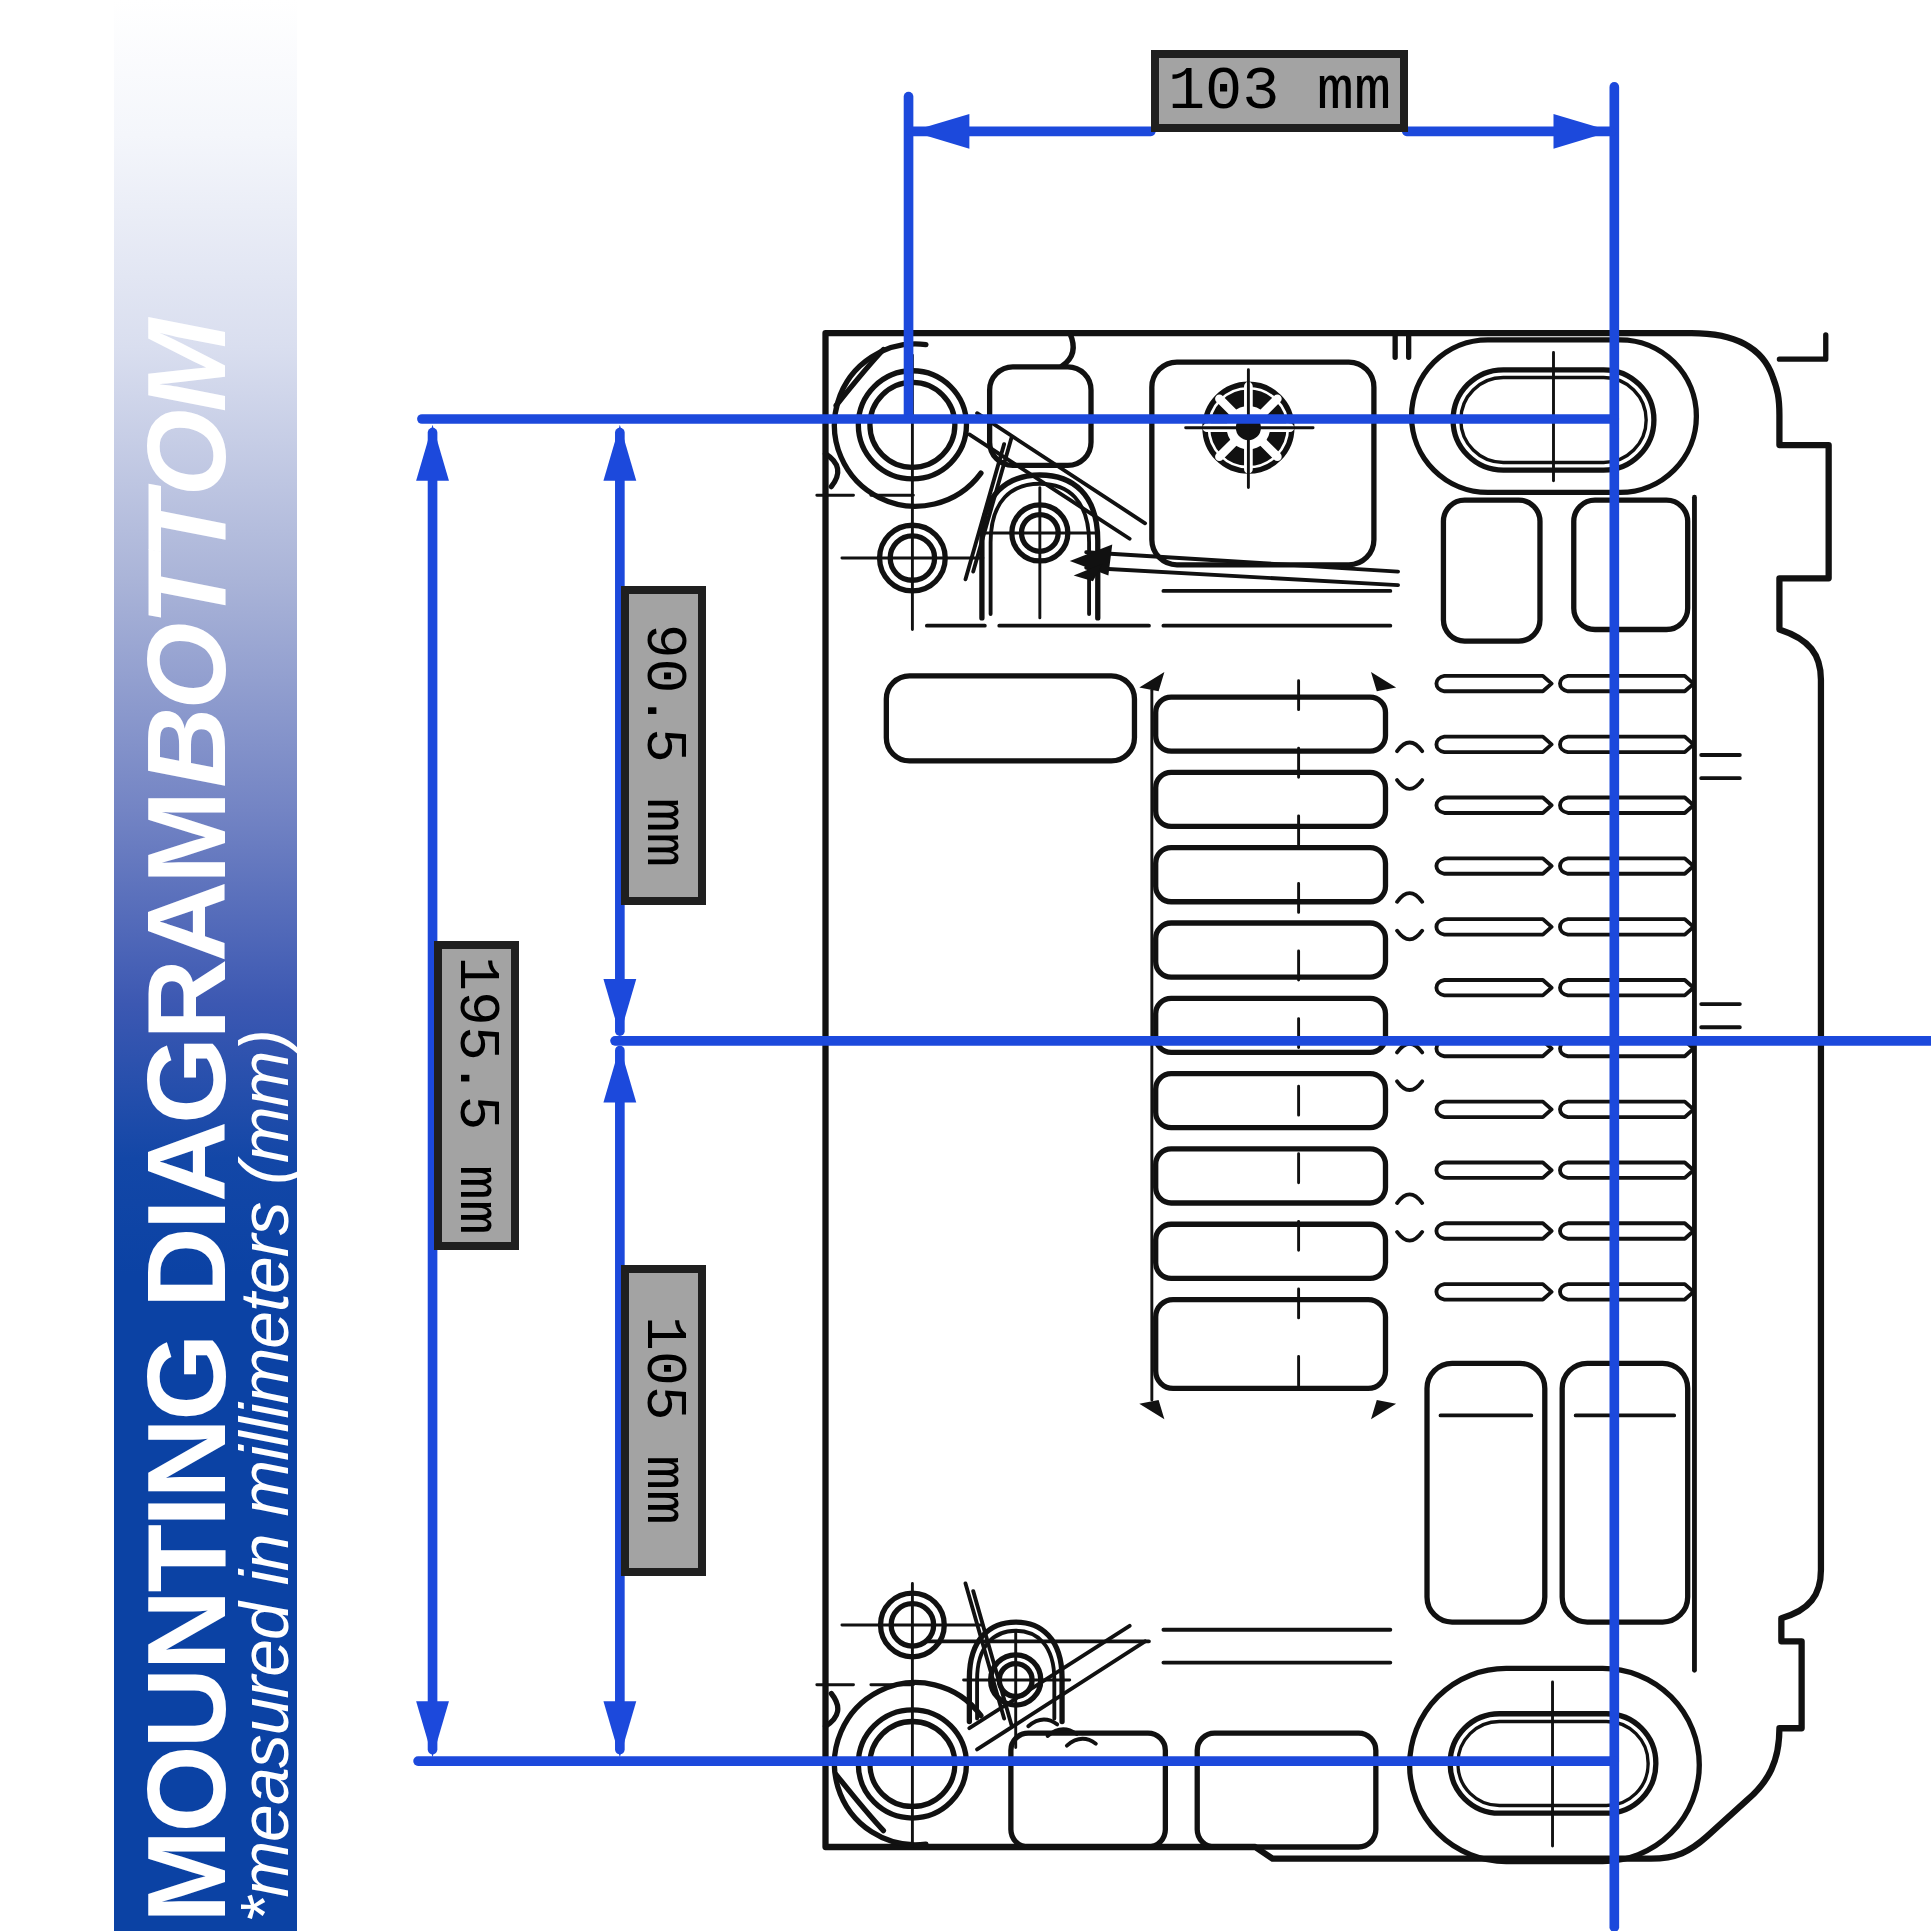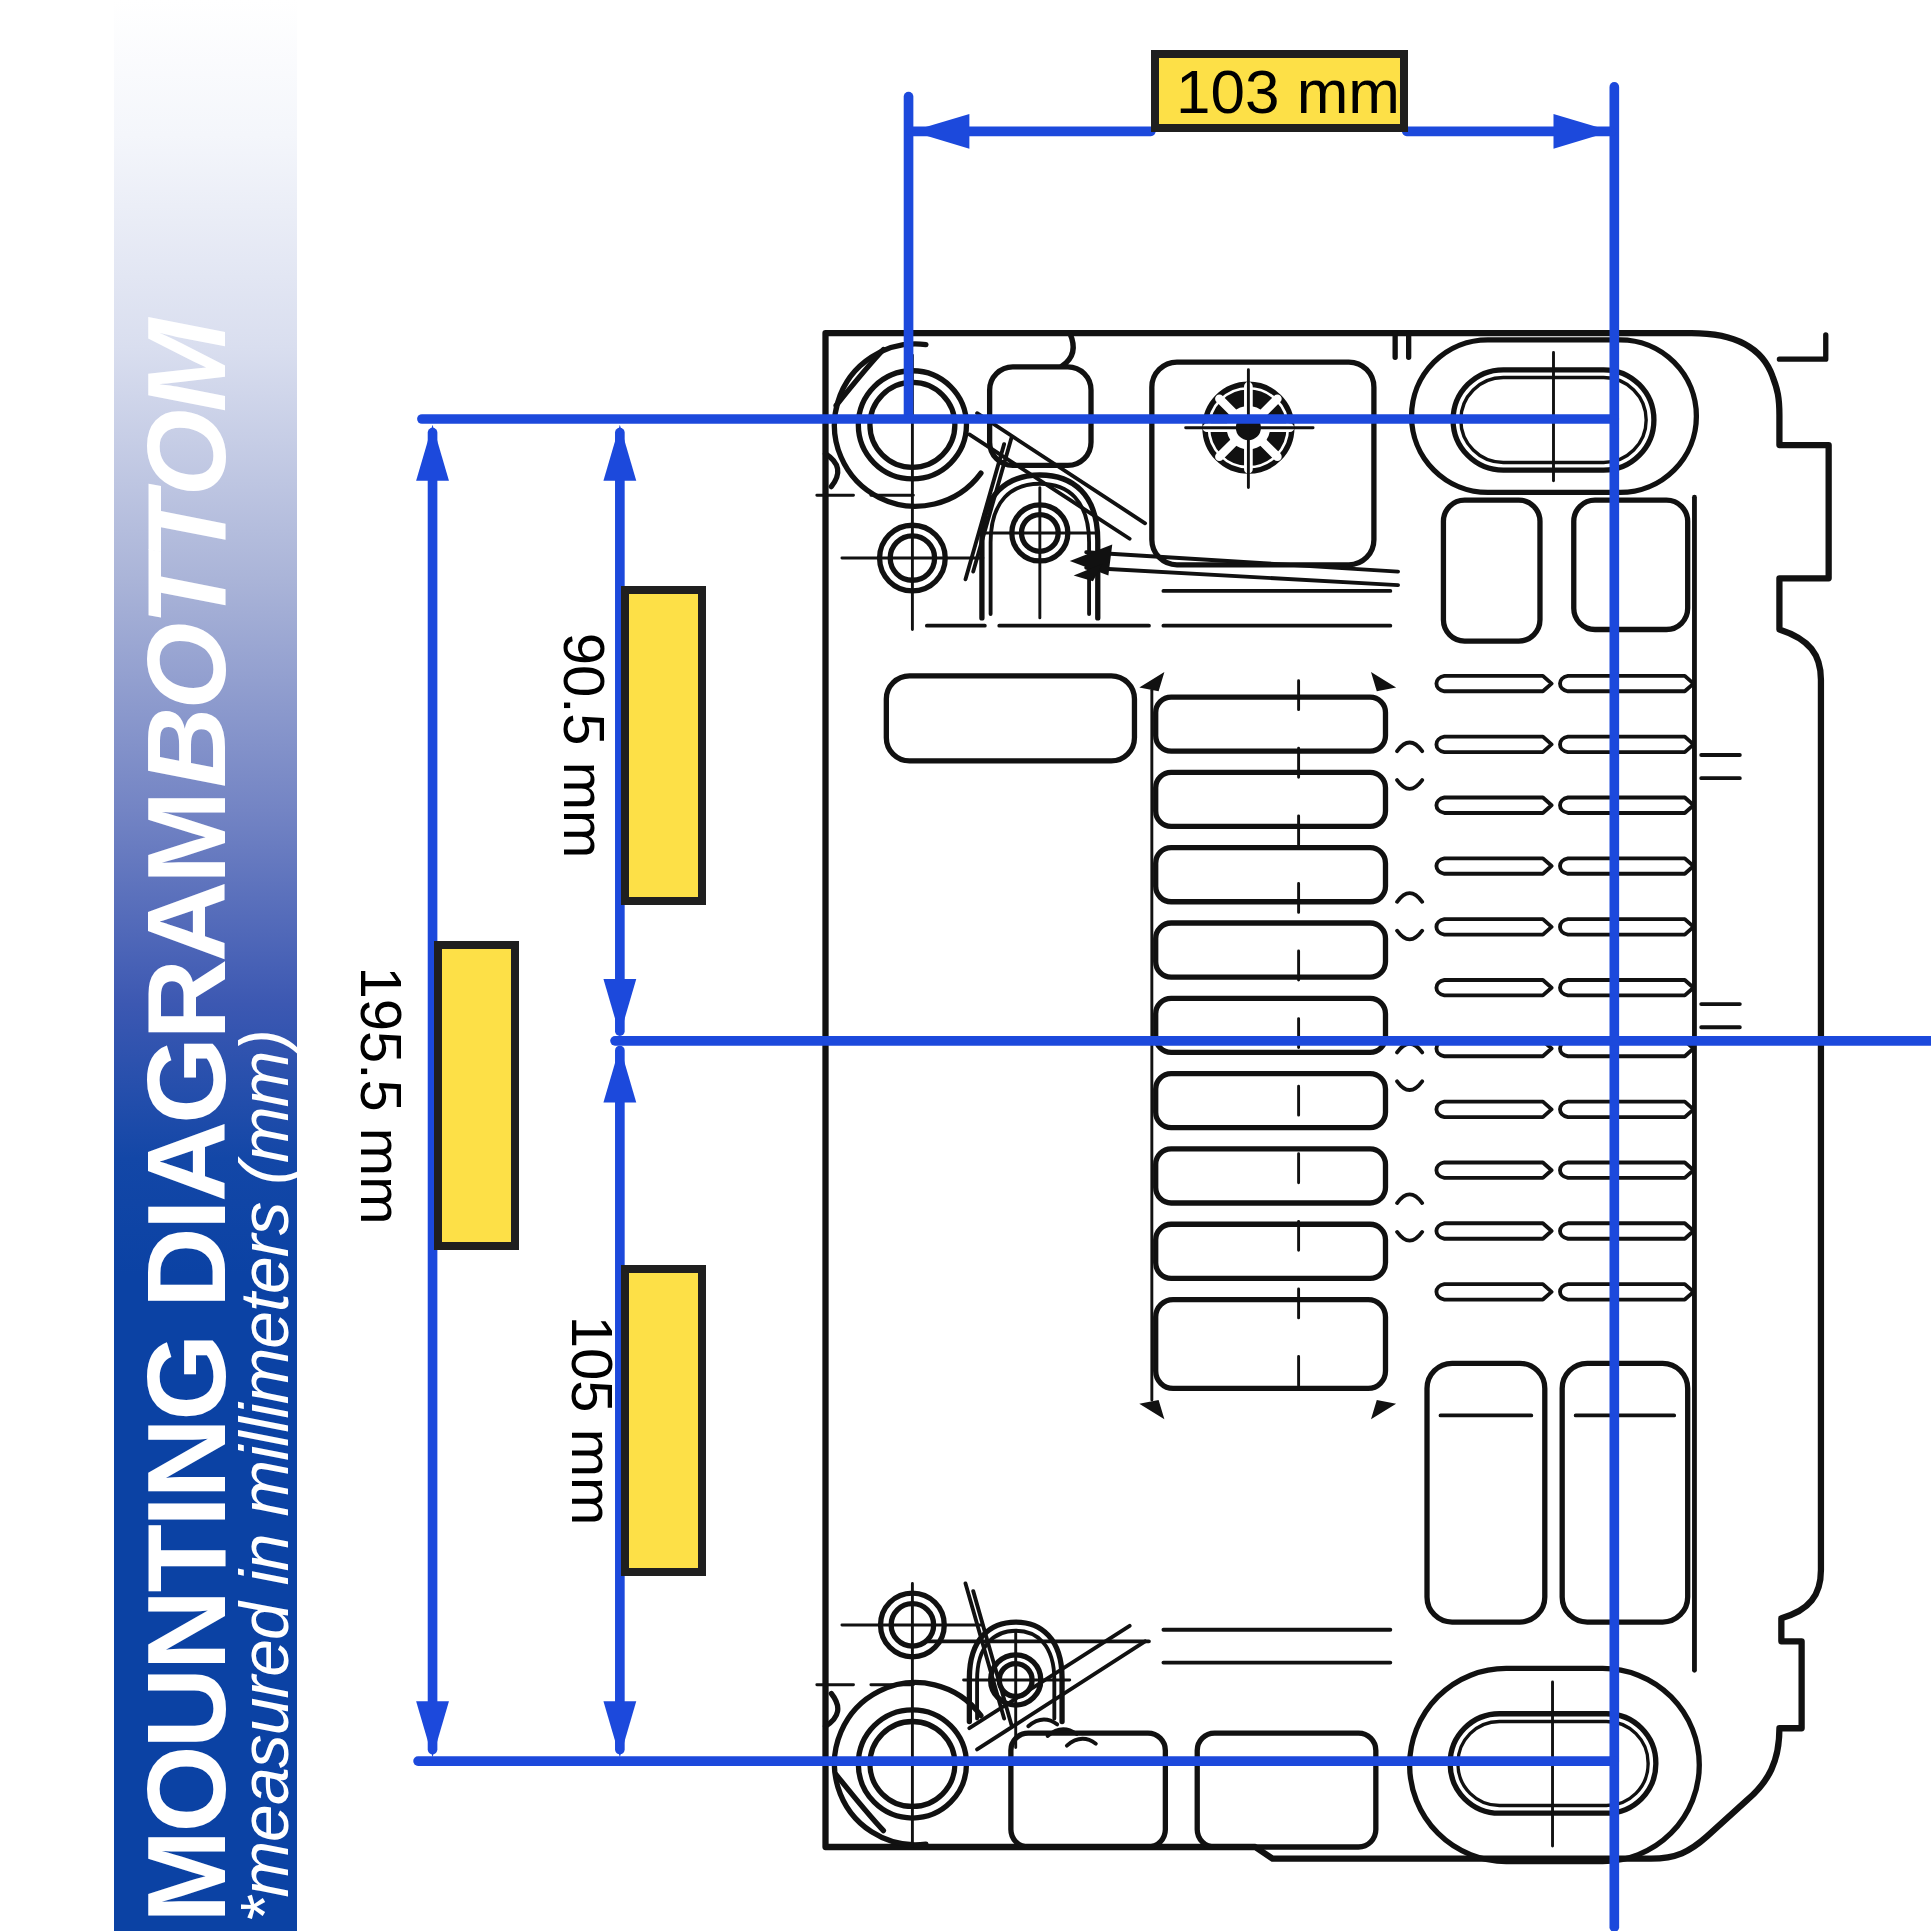--- a/index.html
+++ b/index.html
@@ -10,23 +10,23 @@
     background:linear-gradient(180deg,#ffffff 0%,#f4f6fb 7%,#d9deef 18%,#aab4d8 30%,
                #7384c4 42%,#3c58b2 52%,#1347a7 60%,#0b42a4 66%,#0b42a4 100%);}
   .v-title{position:absolute;left:131px;top:1923px;transform-origin:0 0;
     transform:rotate(-90deg);white-space:nowrap;color:#ffffff;
     font-size:112px;font-weight:bold;letter-spacing:-2.9px;line-height:1;}
   .v-title .accent{font-style:italic;margin-left:5.8px;}
   .v-sub{position:absolute;left:230px;top:1923px;transform-origin:0 0;
     transform:rotate(-90deg);white-space:nowrap;color:#ffffff;
     font-size:68px;font-style:italic;font-weight:400;letter-spacing:-1px;line-height:1;}
   
-  .dimbox{position:absolute;background:#fde047;border:8.7px solid #1f1f1f;
-    display:flex;align-items:center;justify-content:flex-end;box-sizing:border-box;
-    font-family:Liberation Sans, sans-serif;color:#000;}
+  .dimbox{position:absolute;background:#a3a3a3;border:8.7px solid #1f1f1f;
+    display:flex;align-items:center;justify-content:center;box-sizing:border-box;
+    font-family:Liberation Mono, monospace;color:#000;}
   .dimbox.h{font-size:62px;}
   .dimbox.v .t{transform:rotate(90deg);white-space:nowrap;font-size:58px;}
   #dim-103{left:1151px;top:50px;width:257px;height:82px;}
   #dim-905{left:621px;top:586px;width:85px;height:319px;}
   #dim-1955{left:434px;top:941px;width:85px;height:309px;}
   #dim-105{left:621px;top:1265px;width:85px;height:311px;}
   svg{position:absolute;left:0;top:0;}
 </style>
 </head>
 <body>

